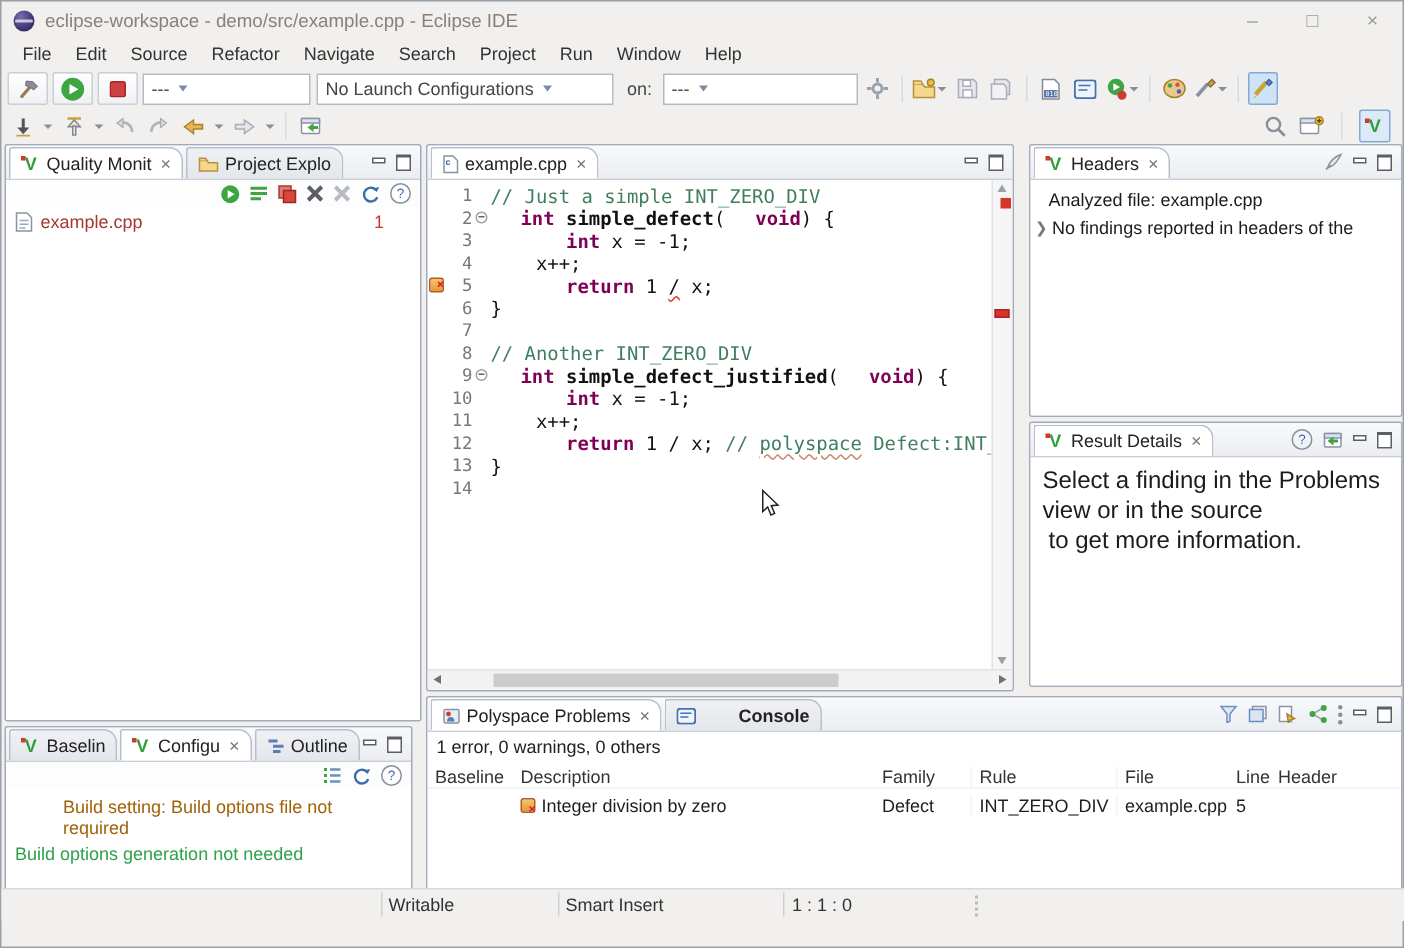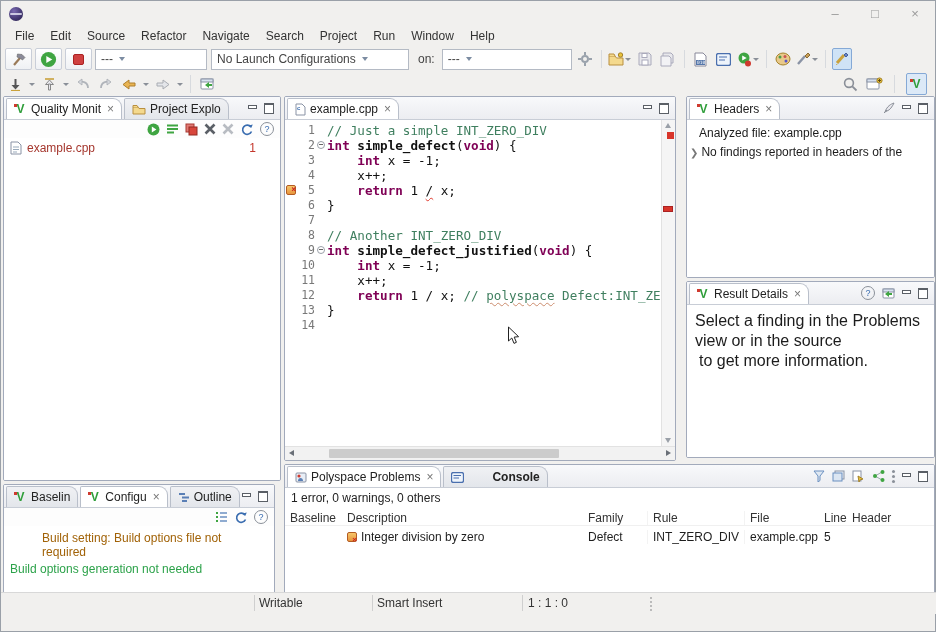--- a/index.html
+++ b/index.html
@@ -65,21 +65,21 @@
   .editor-body{flex:1;display:flex;min-height:0;}
   .code-pane{flex:1;overflow:hidden;padding-top:3px;font-family:"DejaVu Sans Mono",monospace;font-size:12.6px;line-height:15px;}
   .code-line{display:flex;height:15px;white-space:pre;}
   .gut-marker{flex:0 0 13px;position:relative;}
   .defect-marker{position:absolute;left:1px;top:2px;width:10px;height:10px;background:linear-gradient(#f6c66a,#e8953c);border:1px solid #b35c22;border-radius:2px;box-sizing:border-box;}
   .defect-marker::after{content:"×";position:absolute;right:-1px;bottom:-3px;color:#c22;font-size:8px;font-weight:bold;}
   .gut-num{flex:0 0 17px;text-align:right;color:#787878;font-size:11.5px;font-family:"DejaVu Sans Mono",monospace;}
   .gut-fold{flex:0 0 12px;display:flex;justify-content:center;}
   .fold-dot{width:8px;height:8px;border:1px solid #9aa0a8;border-radius:50%;position:relative;margin-top:3px;background:#fff;box-sizing:border-box;}
   .fold-dot::after{content:"";position:absolute;left:1px;right:1px;top:2.4px;height:1px;background:#666;}
-  .tok-keyword{color:#7f0055;font-weight:bold;}
+  .tok-keyword{color:#7f0055;font-weight:bold;margin-left:20px;}
   .tok-comment{color:#3f7f5f;}
   .tok-function{color:#111;font-weight:bold;}
   .tok-plain{color:#111;}
   .tok-error{color:#111;text-decoration:underline wavy #e03c31 1px;text-underline-offset:2px;}
   .tok-spell{color:#3f7f5f;text-decoration:underline wavy #cc8d6e 1px;text-underline-offset:2px;}
 
   .v-scroll{flex:0 0 13px;background:#f5f5f5;border-left:1px solid #e2e2e2;position:relative;}
   .v-scroll .arr{position:absolute;left:3px;width:0;height:0;border-left:3.5px solid transparent;border-right:3.5px solid transparent;}
   .arr.up{top:3px;border-bottom:5px solid #9aa0a8;}
   .arr.dn{bottom:3px;border-top:5px solid #9aa0a8;}
@@ -121,20 +121,21 @@
 
   svg{display:block;}
 </style>
 </head>
 <body>
 
 <div class="app">
 
   <div class="titlebar">
     <span class="eclipse-logo"></span>
+    <span class="title-text">eclipse-workspace - demo/src/example.cpp - Eclipse IDE</span>
     <div class="win-controls">
       <span class="win-btn">–</span>
       <span class="win-btn">□</span>
       <span class="win-btn">×</span>
     </div>
   </div>
 
   <div class="menubar">
     <span class="menu-item">File</span>
     <span class="menu-item">Edit</span>

